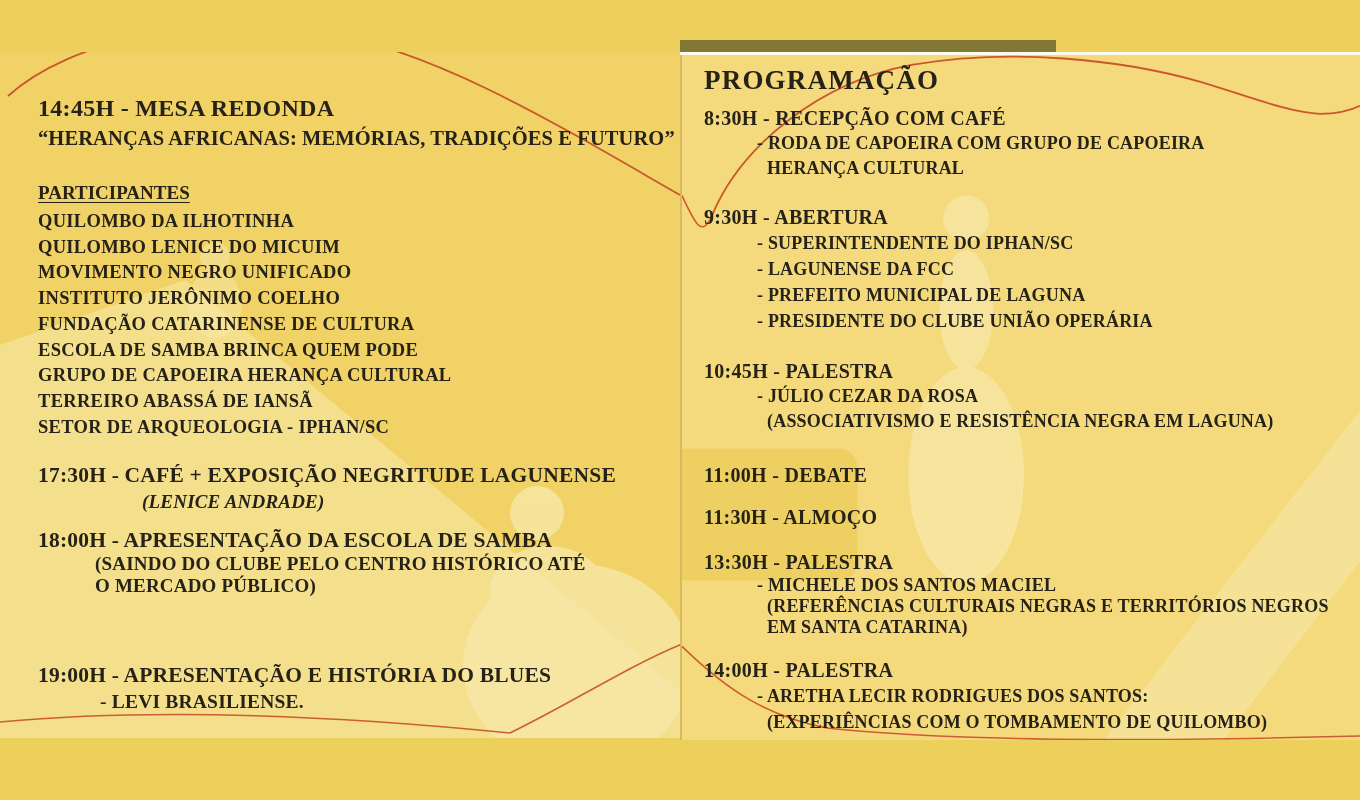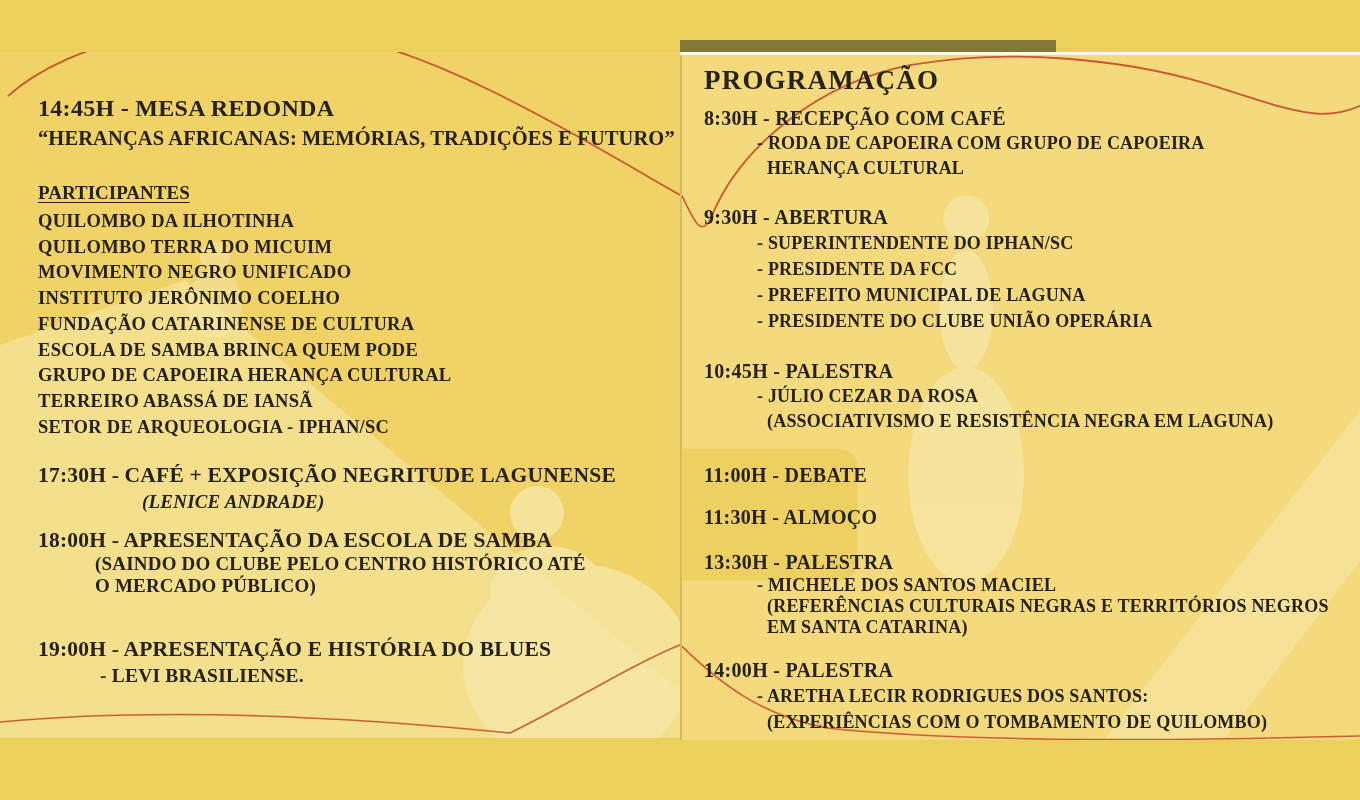--- a/index.html
+++ b/index.html
@@ -44,21 +44,21 @@
   .plist{list-style:none;margin-top:4px;}
   .plist li{font-size:18.5px;font-weight:bold;line-height:25.7px;white-space:nowrap;letter-spacing:.3px;}
   .event{margin-top:0;}
   .ev-title{font-size:21.5px;font-weight:bold;line-height:26px;white-space:nowrap;letter-spacing:.2px;}
   .ev-line{font-size:19px;font-weight:bold;line-height:21.5px;white-space:nowrap;letter-spacing:.2px;}
   .ev0{margin-top:22px;}
   .ev0 .ev-line{padding-left:104px;line-height:24px;margin-top:2px;font-style:italic;}
   .ev1{margin-top:13px;}
   .ev1 .ev-line{padding-left:57px;}
   .ev1 .ev-line:first-of-type{margin-top:6px;}
-  .ev2{margin-top:40px;}
+  .ev2{margin-top:66px;}
   .ev2 .ev-line{padding-left:62px;line-height:24px;margin-top:2px;font-size:19.5px;}
 
   
   .rp{padding:8px 6px 0 22px;}
   .rp-title{font-size:27px;font-weight:bold;line-height:34px;letter-spacing:1.2px;white-space:nowrap;}
   .entry-title{font-size:20px;font-weight:bold;line-height:25px;white-space:nowrap;letter-spacing:.3px;}
   .entry-line{font-size:18px;font-weight:bold;line-height:25px;white-space:nowrap;letter-spacing:.2px;padding-left:53px;}
   .entry-line.cont{padding-left:63px;}
   .entry-0{margin-top:9px;}
   .entry-1{margin-top:24px;}
@@ -98,21 +98,21 @@
       <path d="M 0,670 C 130,658 300,660 510,681 C 570,652 630,613 682,592" style="fill:none;stroke:var(--accent_line);stroke-width:1.6;opacity:.9"></path>
     </svg>
 
     <div class="content lp">
       <div class="line lp-title">14:45H - MESA REDONDA</div>
       <div class="line lp-subtitle">“HERANÇAS AFRICANAS: MEMÓRIAS, TRADIÇÕES E FUTURO”</div>
 
       <div class="lp-part">PARTICIPANTES</div>
       <ul class="plist">
         <li>QUILOMBO DA ILHOTINHA</li>
-        <li>QUILOMBO TERRA DO MICUIM</li>
+        <li>QUILOMBO LENICE DO MICUIM</li>
         <li>MOVIMENTO NEGRO UNIFICADO</li>
         <li>INSTITUTO JERÔNIMO COELHO</li>
         <li>FUNDAÇÃO CATARINENSE DE CULTURA</li>
         <li>ESCOLA DE SAMBA BRINCA QUEM PODE</li>
         <li>GRUPO DE CAPOEIRA HERANÇA CULTURAL</li>
         <li>TERREIRO ABASSÁ DE IANSÃ</li>
         <li>SETOR DE ARQUEOLOGIA - IPHAN/SC</li>
       </ul>
 
       <div class="event ev0">
@@ -159,21 +159,21 @@
 
       <div class="entry entry-0">
         <div class="entry-title">8:30H - RECEPÇÃO COM CAFÉ</div>
         <div class="entry-line">- RODA DE CAPOEIRA COM GRUPO DE CAPOEIRA</div>
         <div class="entry-line cont">HERANÇA CULTURAL</div>
       </div>
 
       <div class="entry entry-1">
         <div class="entry-title">9:30H - ABERTURA</div>
         <div class="entry-line">- SUPERINTENDENTE DO IPHAN/SC</div>
-        <div class="entry-line">- PRESIDENTE DA FCC</div>
+        <div class="entry-line">- LAGUNENSE DA FCC</div>
         <div class="entry-line">- PREFEITO MUNICIPAL DE LAGUNA</div>
         <div class="entry-line">- PRESIDENTE DO CLUBE UNIÃO OPERÁRIA</div>
       </div>
 
       <div class="entry entry-2">
         <div class="entry-title">10:45H - PALESTRA</div>
         <div class="entry-line">- JÚLIO CEZAR DA ROSA</div>
         <div class="entry-line cont">(ASSOCIATIVISMO E RESISTÊNCIA NEGRA EM LAGUNA)</div>
       </div>
 

